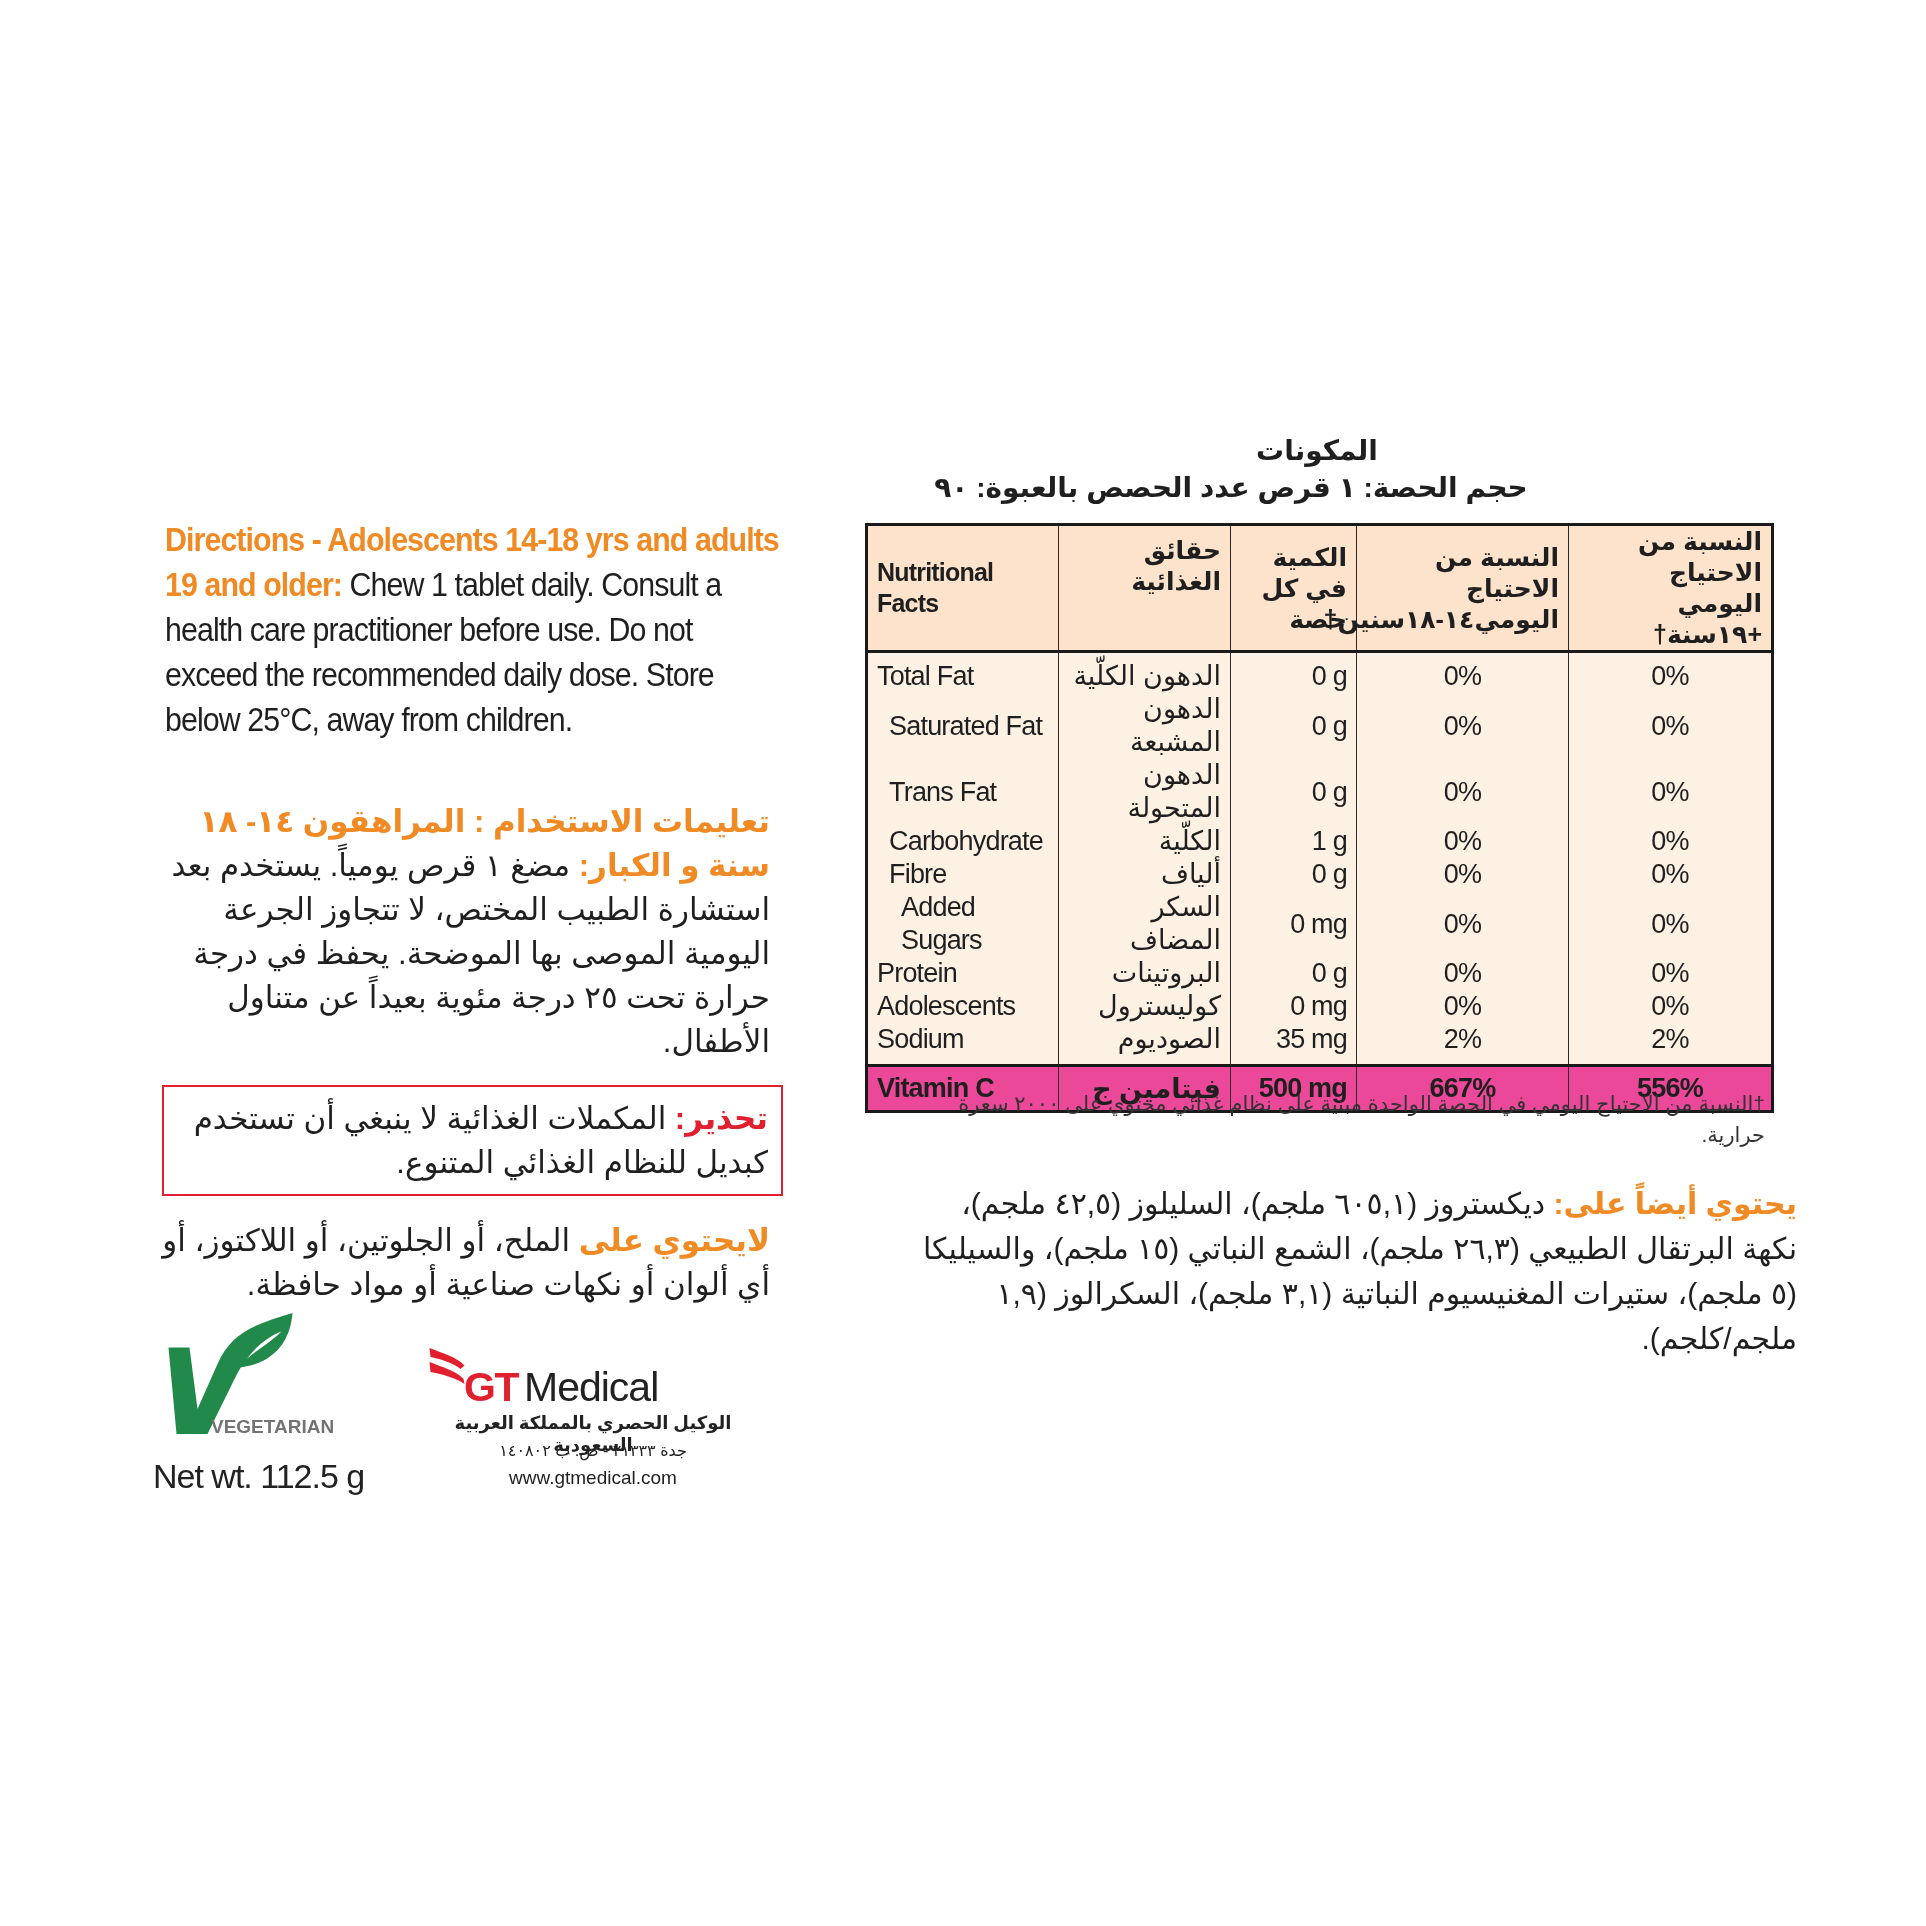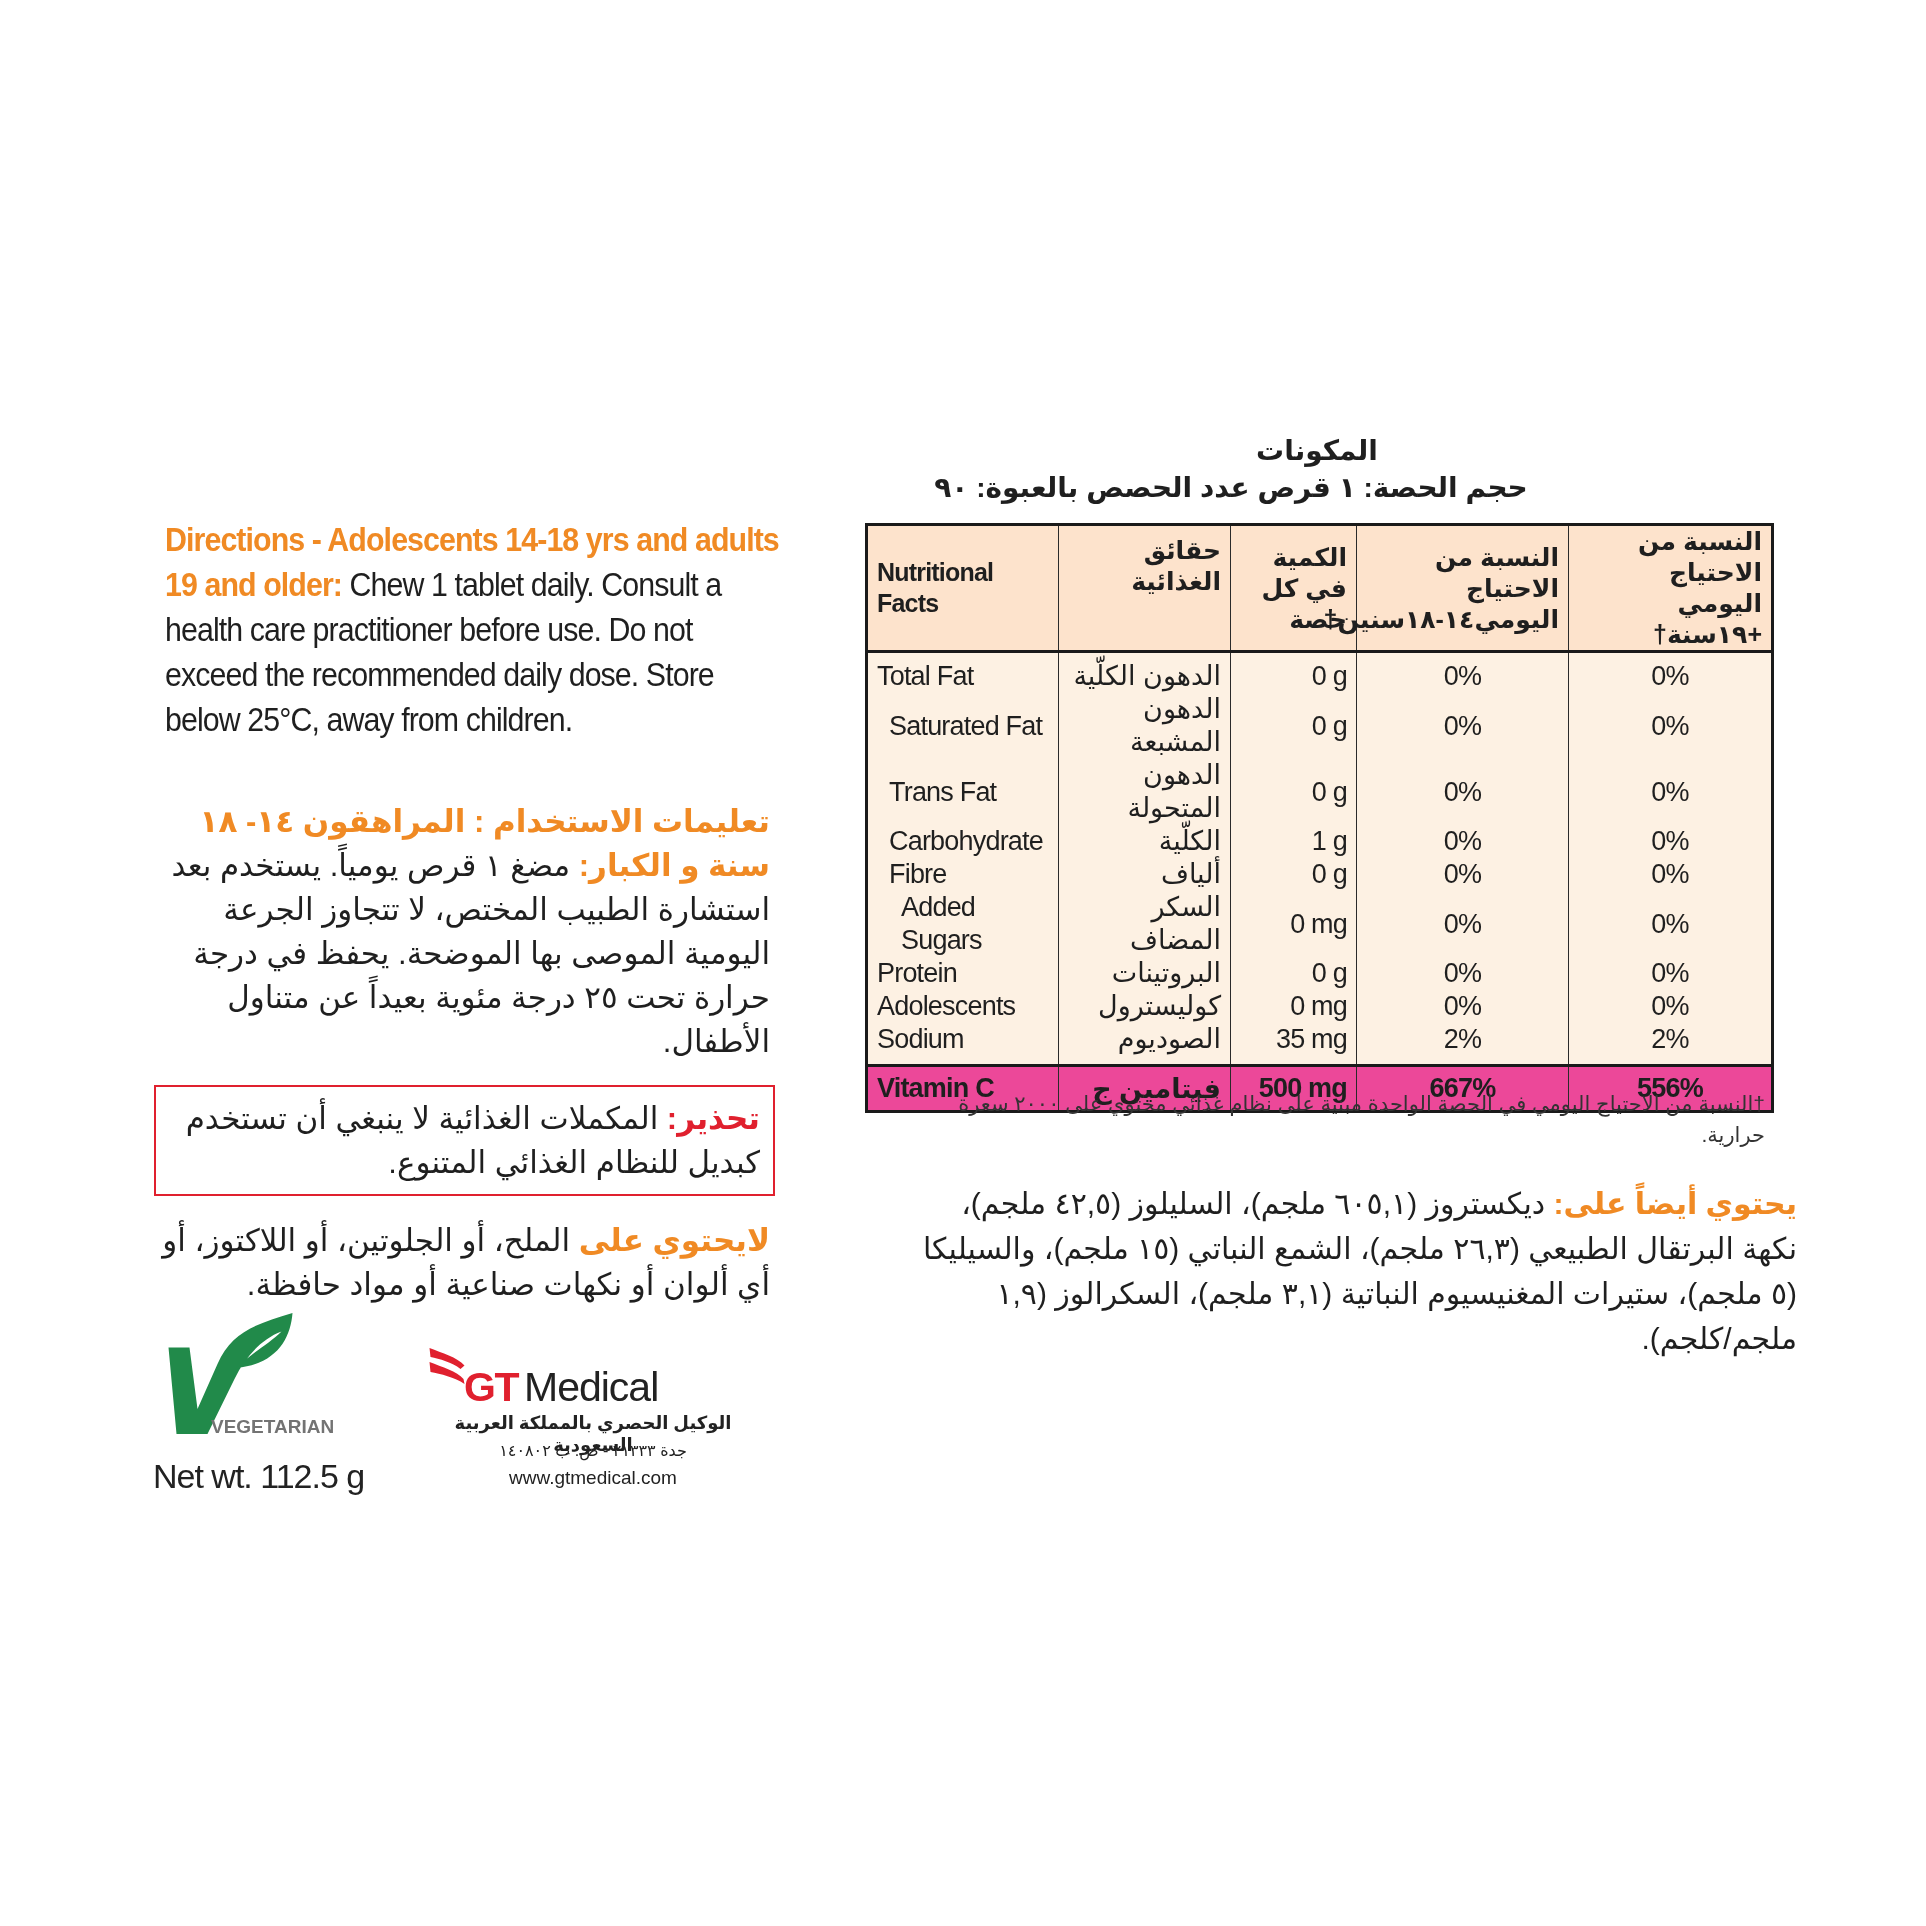--- a/index.html
+++ b/index.html
@@ -8,21 +8,21 @@
   .abs { position: absolute; }
 
   
   #directions-en { left: 165px; top: 517px; width: 622px; font-size: 33px; line-height: 45px;
                    letter-spacing: -1px; transform: scaleX(0.92); transform-origin: left top; width: 677px; }
   .orange { color: #f08a24; font-weight: bold; }
   .red { color: #e0202e; font-weight: bold; }
 
   .rtl { direction: rtl; text-align: right; }
   #directions-ar { left: 161px; top: 800px; width: 609px; font-size: 31px; line-height: 44px; }
-  #warning-box { left: 154px; top: 1085px; width: 621px; height: 111px; border: 2.5px solid #e0202e;
+  #warning-box { left: 162px; top: 1085px; width: 621px; height: 111px; border: 2.5px solid #e0202e;
                  box-sizing: border-box; padding: 10px 13px 0 13px; font-size: 31px; line-height: 44px; }
   #free-from { left: 161px; top: 1219px; width: 609px; font-size: 31px; line-height: 44px; }
 
   #veg-logo { left: 161px; top: 1309px; width: 166px; height: 135px; }
   #veg-label { left: 211px; top: 1416px; font-size: 19px; font-weight: bold; letter-spacing: 0px; color: #737373; }
   #net-wt { left: 153px; top: 1457px; font-size: 34px; letter-spacing: -1px; color: #222; }
 
   #gt-logo { left: 429px; top: 1348px; width: 241px; height: 55px; }
   #gt-name-gt { left: 464px; top: 1364px; font-size: 41px; font-weight: bold; color: #e0202e; letter-spacing: -1.5px; }
   #gt-name-med { left: 524px; top: 1364px; font-size: 41px; color: #222; letter-spacing: -1px; }

